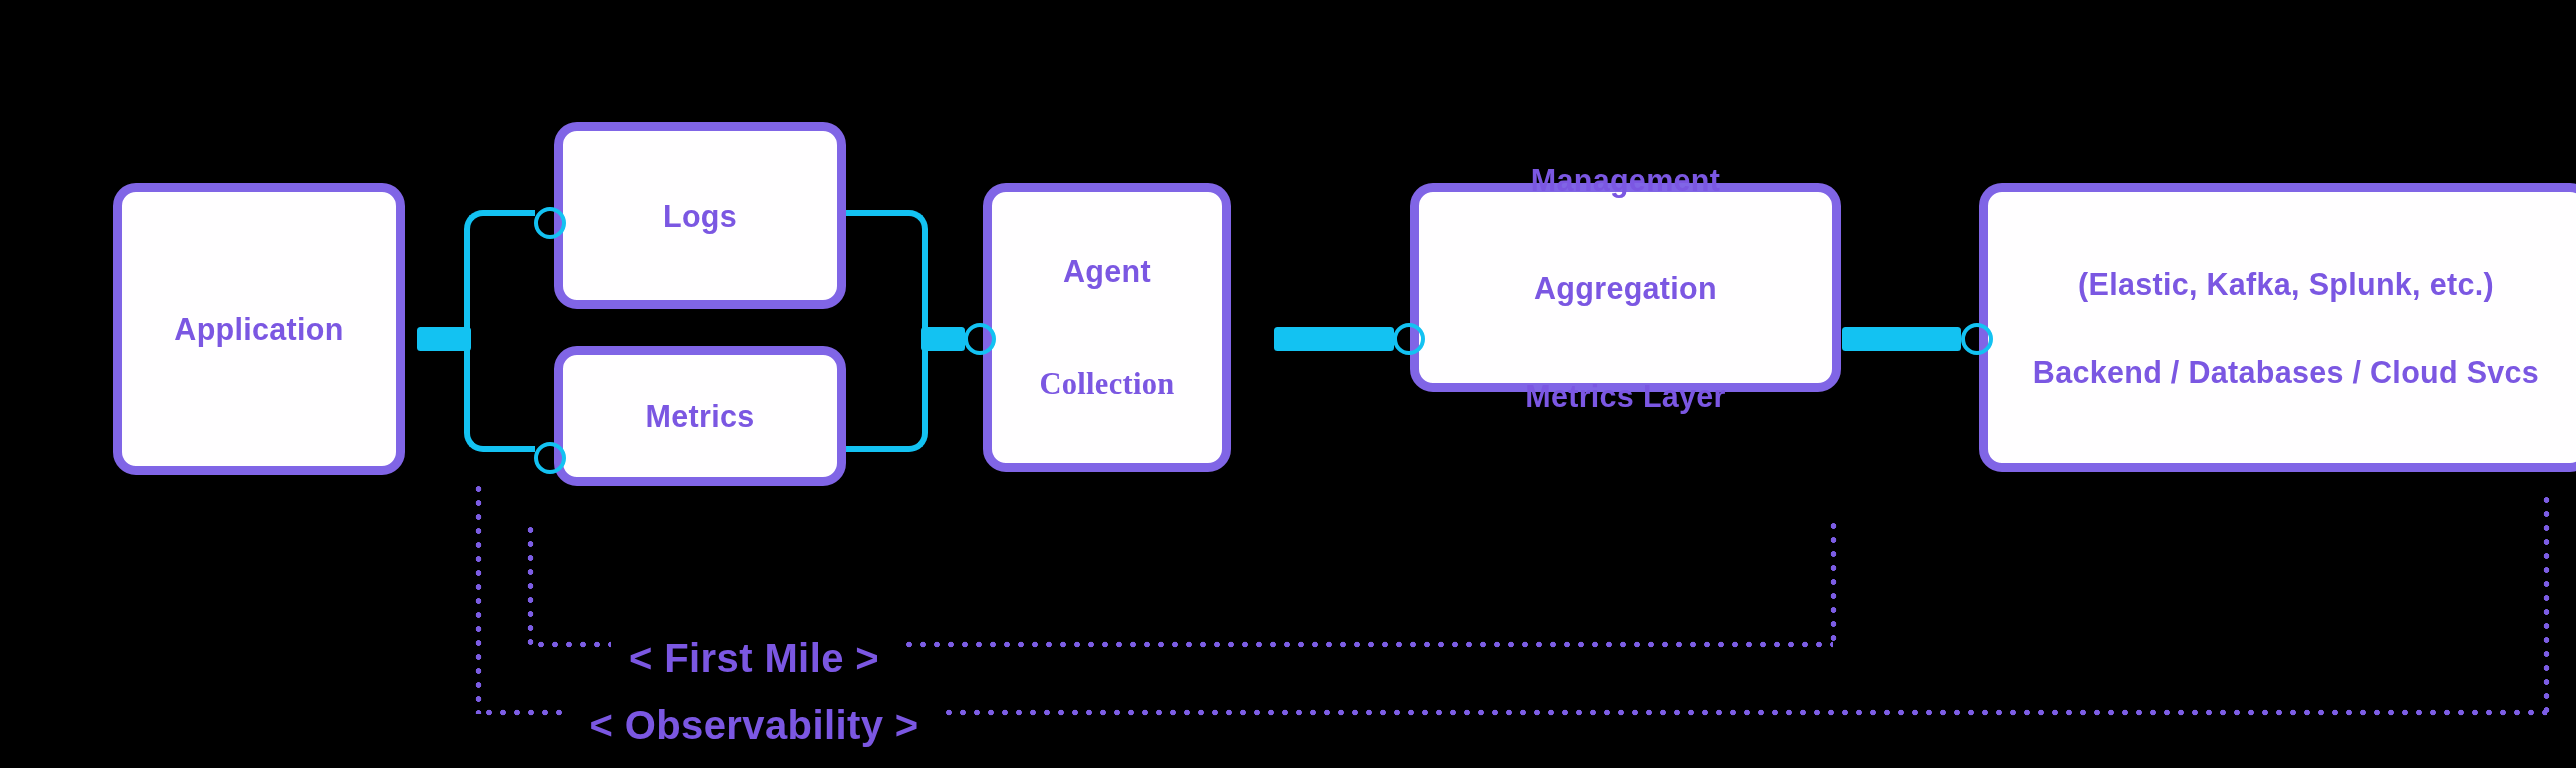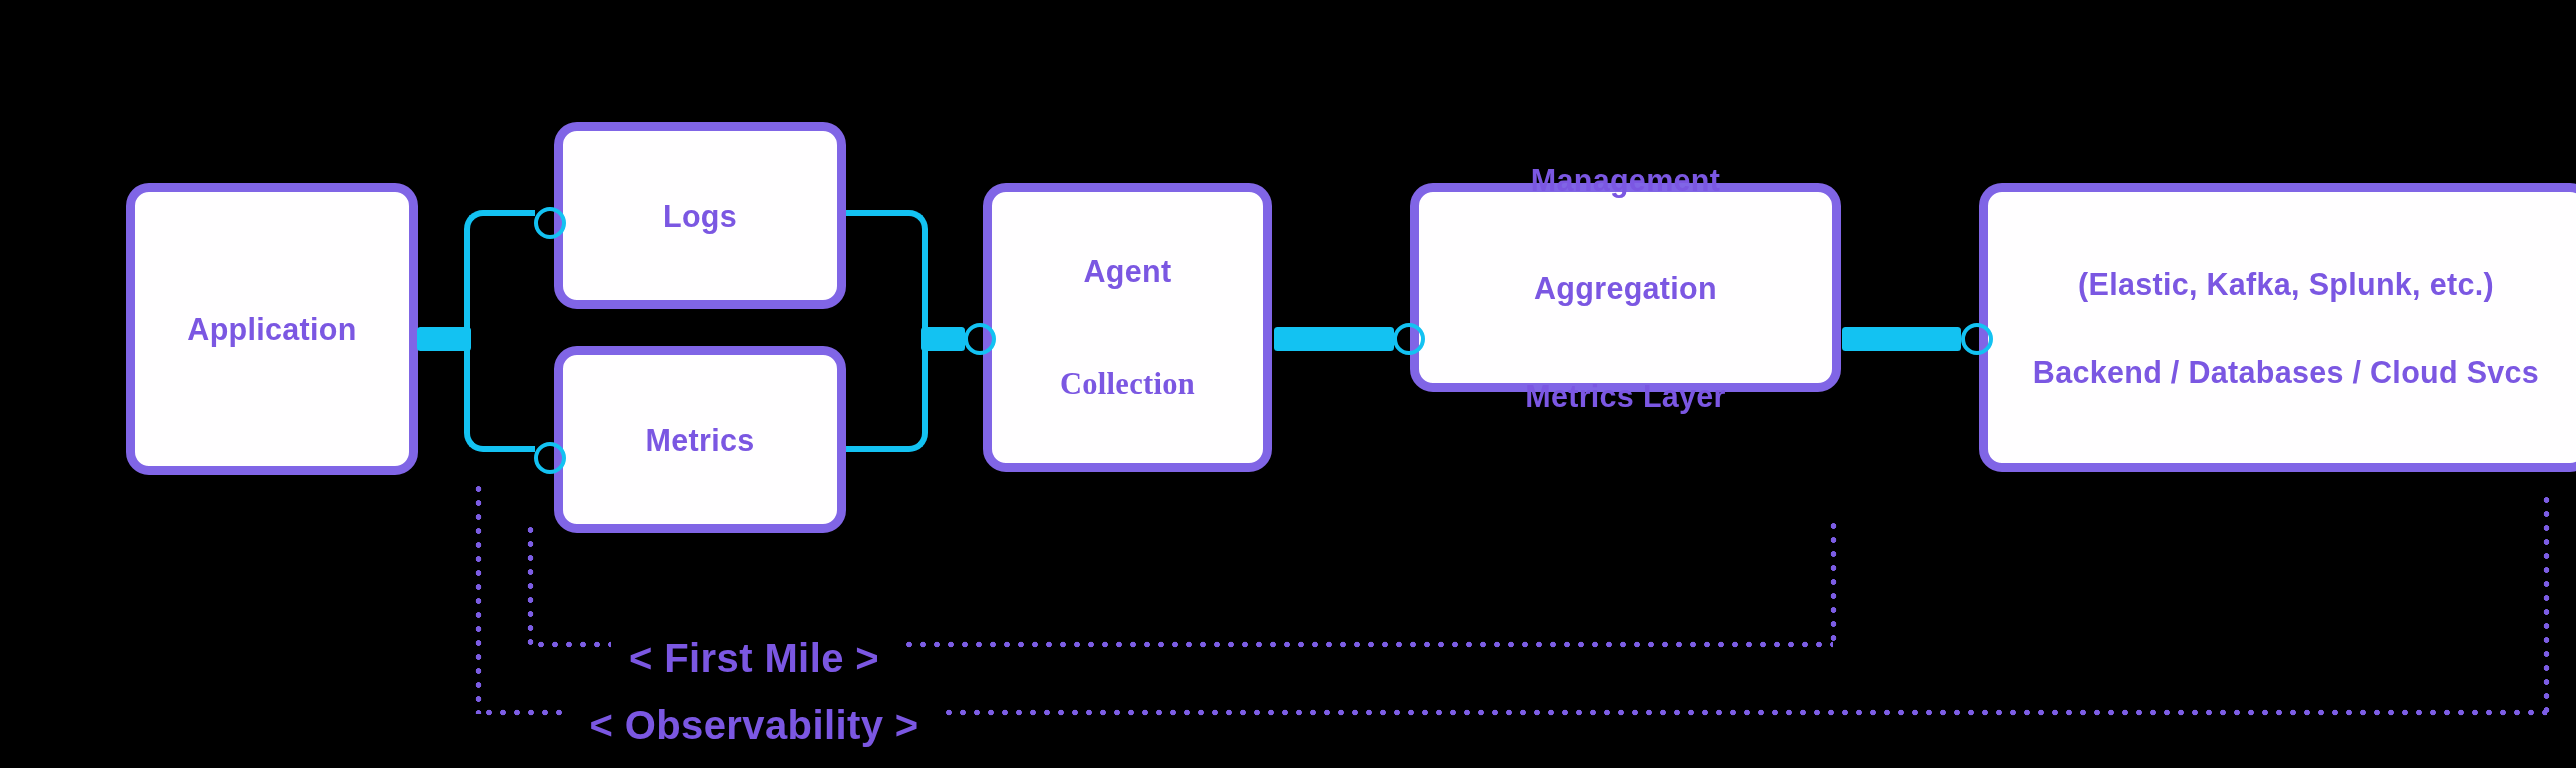--- a/index.html
+++ b/index.html
@@ -28,24 +28,24 @@
     flex-direction: column;
     align-items: center;
     justify-content: center;
     text-align: center;
     color: var(--purple-text);
     font-size: 30.5px;
     font-weight: 700;
     letter-spacing: 0.3px;
   }
   .node-line { line-height: 40px; white-space: nowrap; }
-  #node-application { left: 78px;  top: 135px; width: 292px; height: 292px; }
+  #node-application { left: 65px;  top: 135px; width: 292px; height: 292px; }
   #node-logs        { left: 506px; top: 74px;  width: 292px; height: 187px; }
-  #node-metrics     { left: 506px; top: 298px; width: 292px; height: 187px; }
-  #node-agent       { left: 935px; top: 135px; width: 289px; height: 289px; }
+  #node-metrics     { left: 506px; top: 298px; width: 292px; height: 140px; }
+  #node-agent       { left: 935px; top: 135px; width: 248px; height: 289px; }
   #node-agent .node-line + .node-line { margin-top: 37px; font-family: Liberation Serif, serif; }
   #node-management  { left: 1362px; top: 135px; width: 431px; height: 209px; gap: 20px; }
   #node-backend     { left: 1931px; top: 135px; width: 614px; height: 289px; }
 
   
   .cline {
     position: absolute;
     height: 6.1px;
     background: var(--cyan);
     border-radius: 3.5px;

